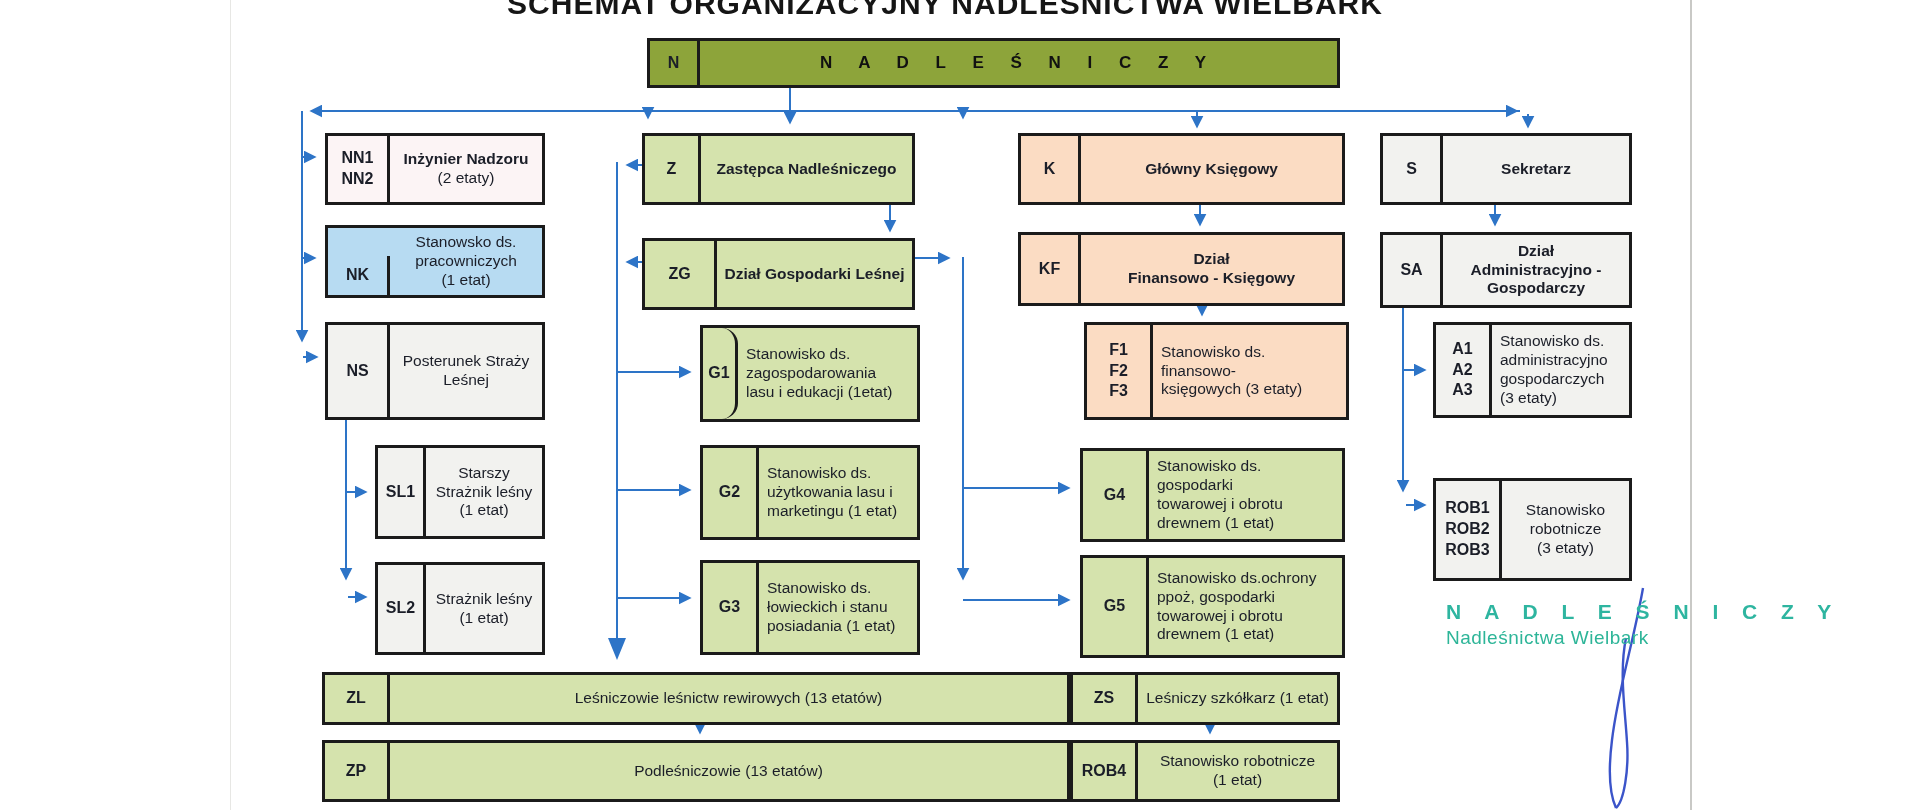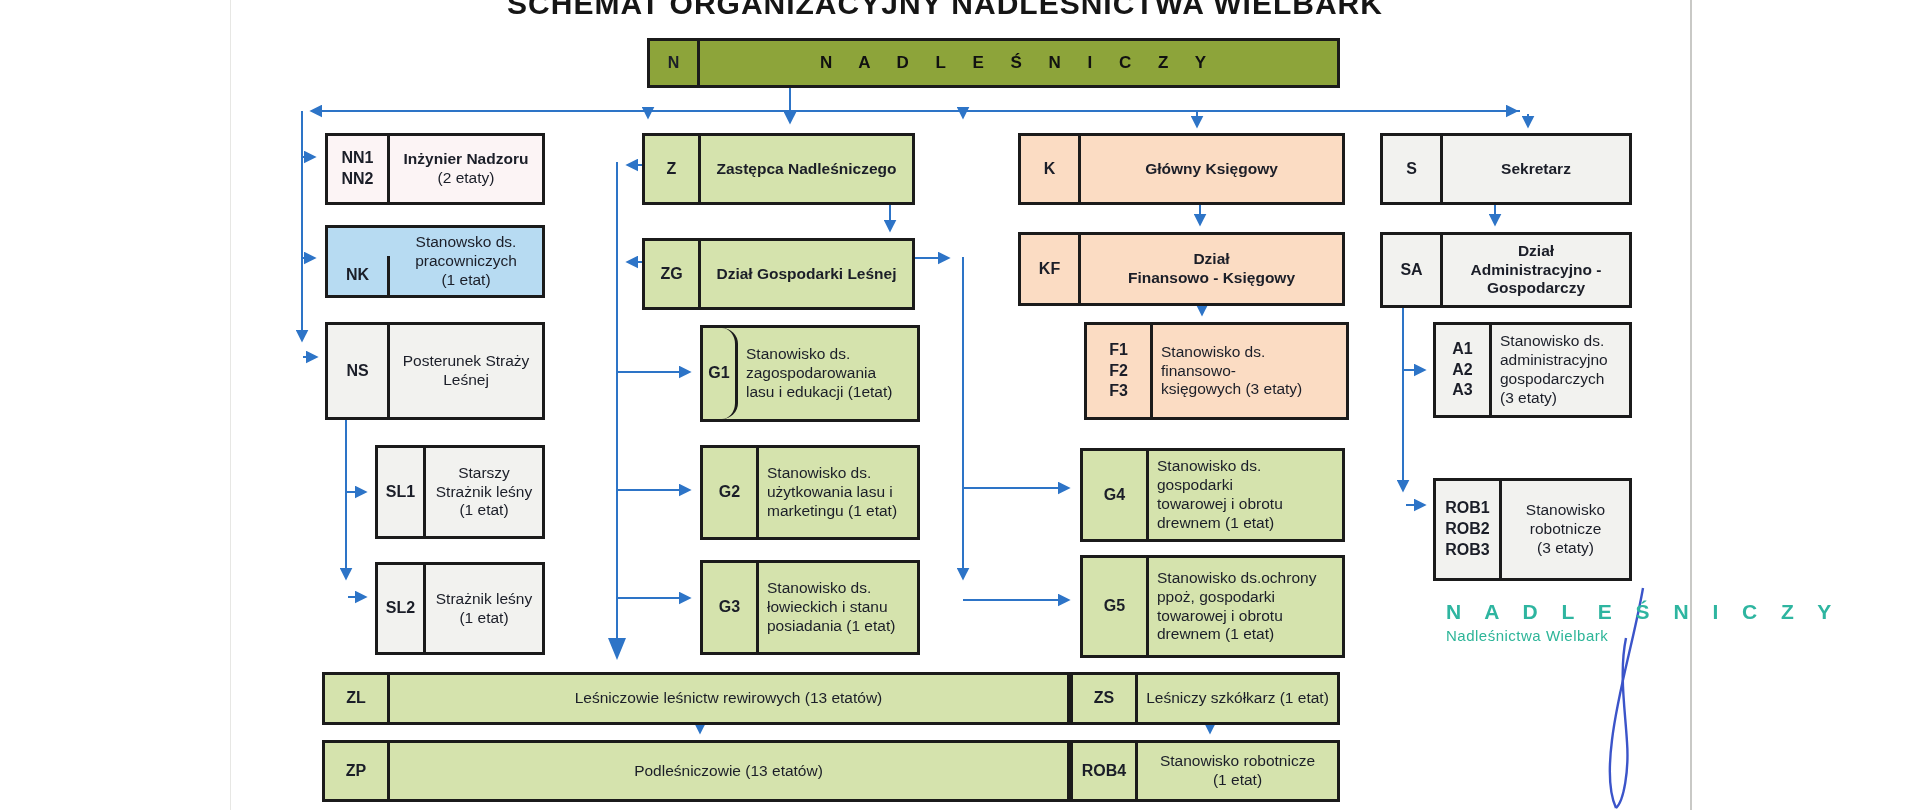--- a/index.html
+++ b/index.html
@@ -22,21 +22,21 @@
   .bg-ngreen{background:#8da43a;}
   .bg-green{background:#d5e3ad;}
   .bg-peach{background:#fbdcc3;}
   .bg-blue{background:#b7dbf2;}
   .bg-pink{background:#fcf4f5;}
   .bg-gray{background:#f2f2ef;}
   .n-label{font-size:17px;letter-spacing:11px;font-weight:bold;color:#111;}
   .connectors{position:absolute;left:0;top:0;width:1920px;height:810px;pointer-events:none;}
   .stamp{position:absolute;left:1446px;top:600px;color:#2eb5a0;}
   .stamp-l1{font-size:21px;font-weight:bold;letter-spacing:9px;white-space:nowrap;}
-  .stamp-l2{font-size:15px;letter-spacing:0.5px;margin-top:3px;white-space:nowrap;color:#2db598;}
+  .stamp-l2{font-size:19px;letter-spacing:0.5px;margin-top:3px;white-space:nowrap;color:#2db598;}
 </style>
 </head>
 <body>
 
 <div class="canvas">
   <div class="page-edge left"></div>
   <div class="page-edge right"></div>
 
   <h1 class="title">SCHEMAT ORGANIZACYJNY NADLEŚNICTWA WIELBARK</h1>
 
@@ -111,21 +111,21 @@
     <div class="label bold">Sekretarz</div>
   </div>
 
   <div class="node bg-blue" style="left:325px;top:225px;width:220px;height:73px;">
     <div class="code" style="width:62px;margin-top:28px;">NK</div>
     <div class="label">Stanowsko ds.
 pracowniczych
 (1 etat)</div>
   </div>
   <div class="node bg-green" style="left:642px;top:238px;width:273px;height:72px;">
-    <div class="code" style="width:56px;">ZG</div>
+    <div class="code" style="width:72px;">ZG</div>
     <div class="label bold">Dział Gospodarki Leśnej</div>
   </div>
   <div class="node bg-peach" style="left:1018px;top:232px;width:327px;height:74px;">
     <div class="code" style="width:60px;">KF</div>
     <div class="label bold">Dział
 Finansowo - Księgowy</div>
   </div>
   <div class="node bg-gray" style="left:1380px;top:232px;width:252px;height:76px;">
     <div class="code" style="width:60px;">SA</div>
     <div class="label bold">Dział

